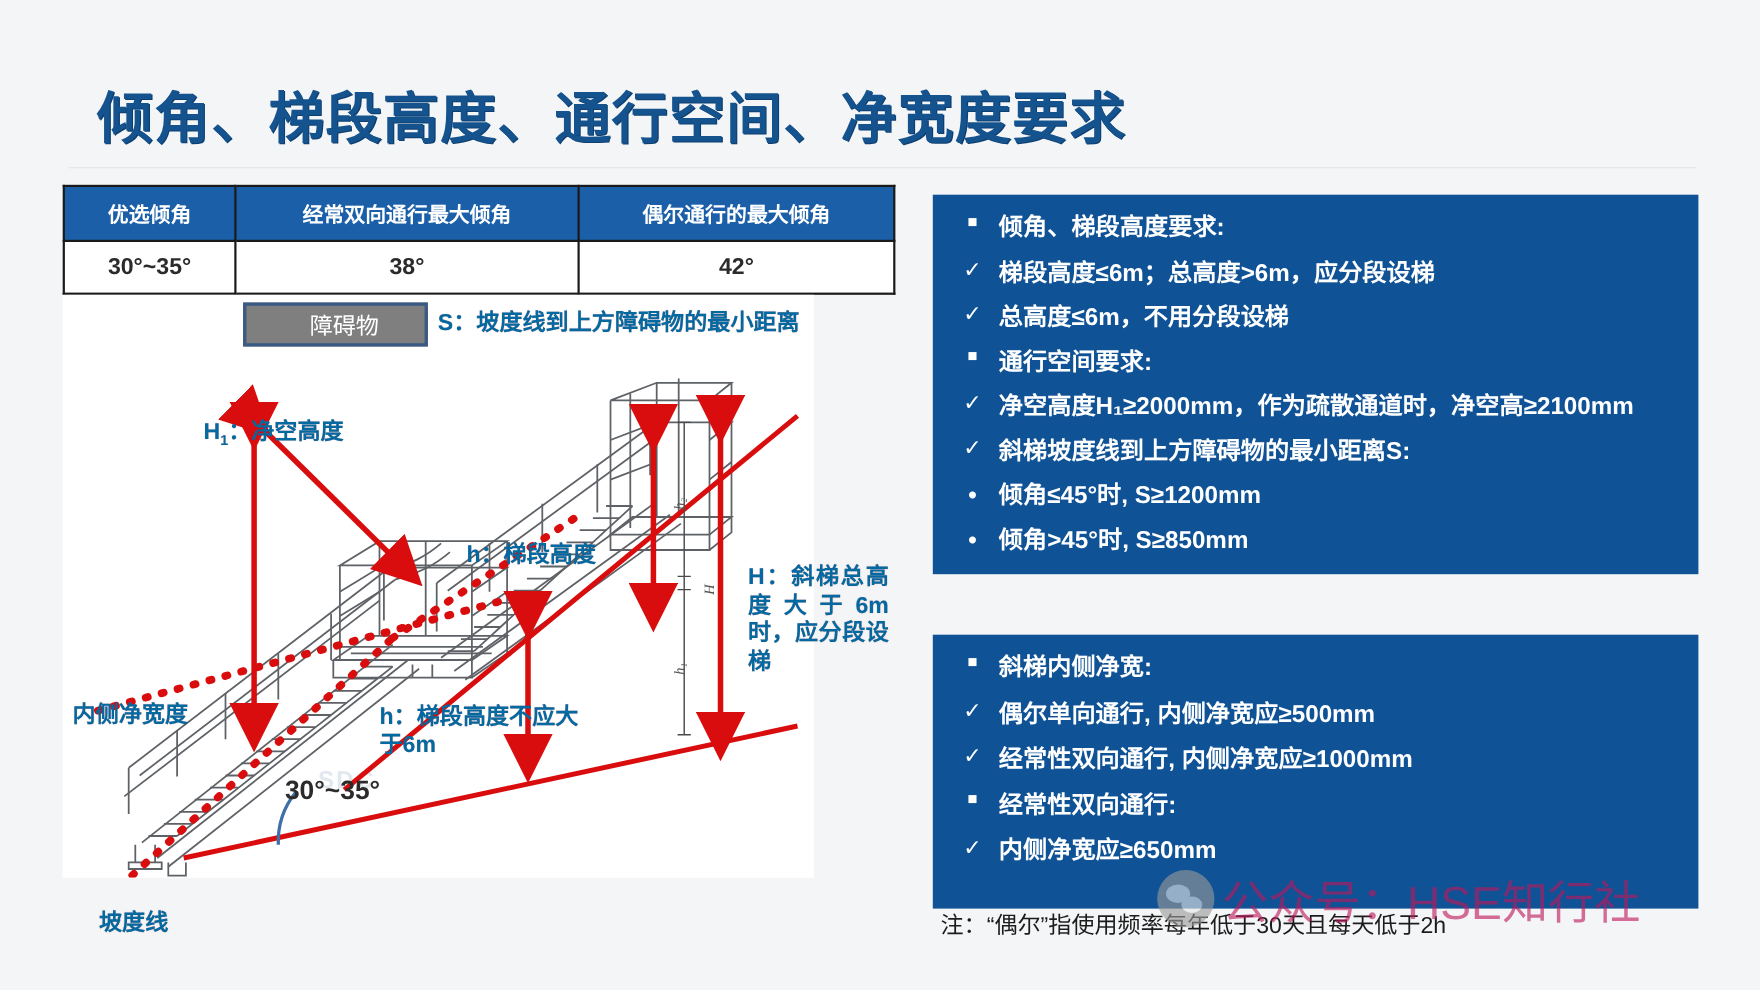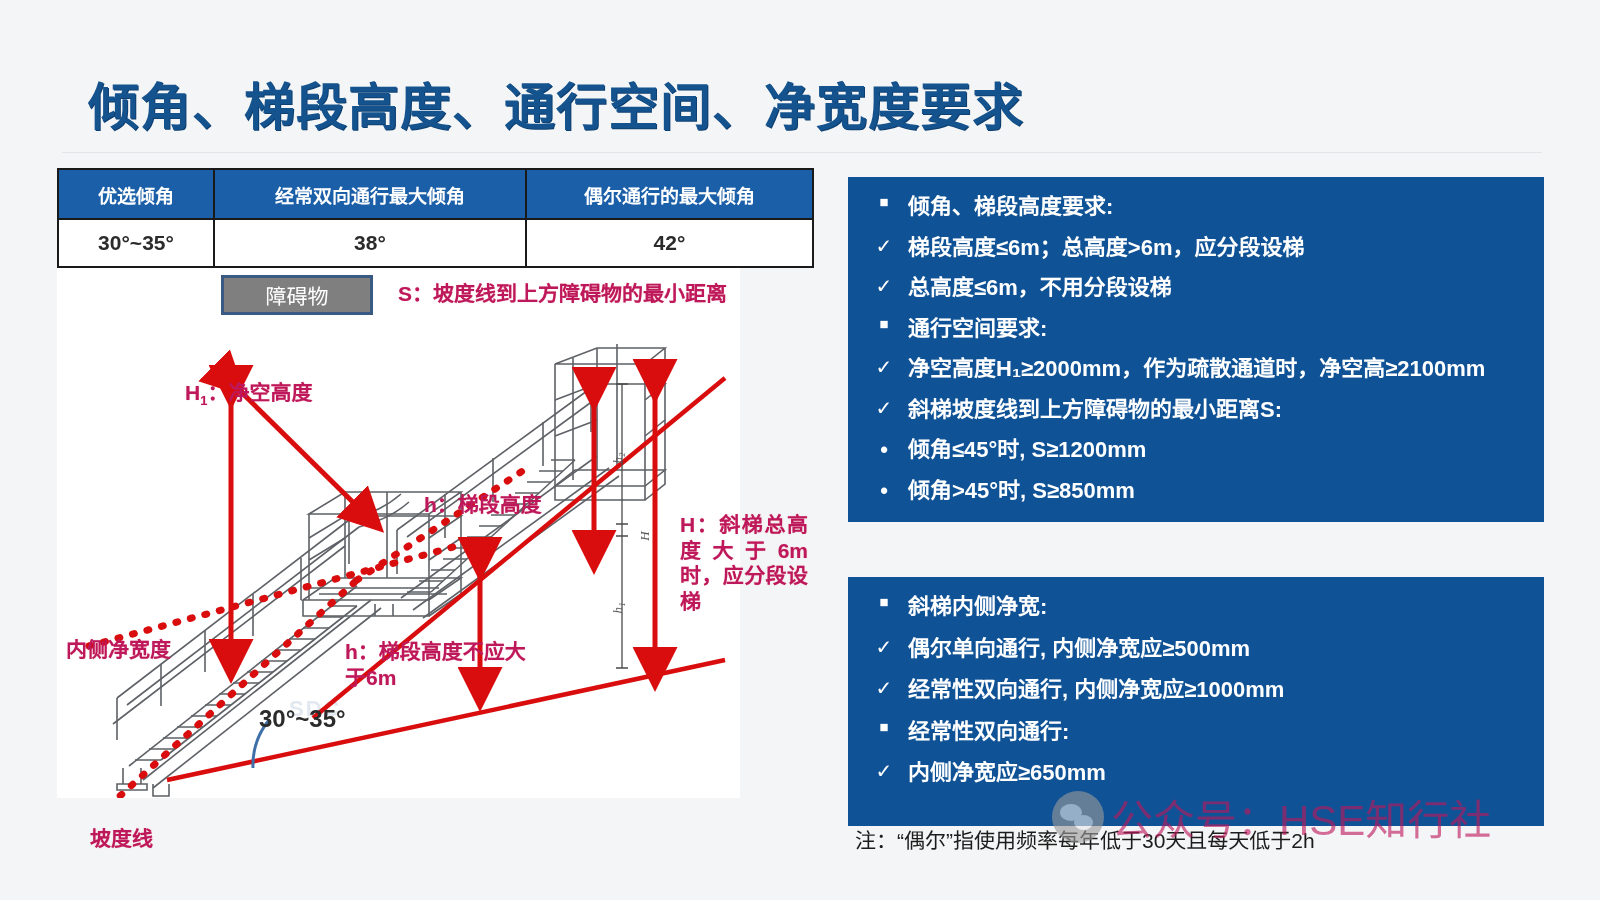--- a/index.html
+++ b/index.html
@@ -46,33 +46,33 @@
   .col-c{width:283px;}
 
   
   .diagram{
     position:absolute;left:57px;top:268px;width:683px;height:530px;
     background:#ffffff;overflow:hidden;
   }
   .diagram svg{display:block;}
 
   .dlabel{
-    position:absolute;color:#be185d;font-weight:bold;
+    position:absolute;color:#0369a1;font-weight:bold;
     font-size:21px;line-height:1.22;white-space:nowrap;
     text-shadow:0 0 1px rgba(217,13,13,.35);
   }
   .dlabel.wrap{white-space:normal;}
   .sub{font-size:.62em;vertical-align:sub;}
 
   .obstacle-box{
     position:absolute;left:221px;top:275px;
     width:146px;height:34px;
     background:#7f7f7f;border:3px solid #3a5a84;
     color:#ffffff;font-size:21px;
-    display:flex;align-items:center;justify-content:center;
+    display:flex;align-items:center;justify-content:center;padding-left:16px;
   }
   .angle-label{
     position:absolute;left:259px;top:705px;
     font-size:24px;font-weight:bold;color:#2b2b2b;white-space:nowrap;
   }
 
   
   .card{
     position:absolute;left:848px;
     background:#0f5296;color:#ffffff;

